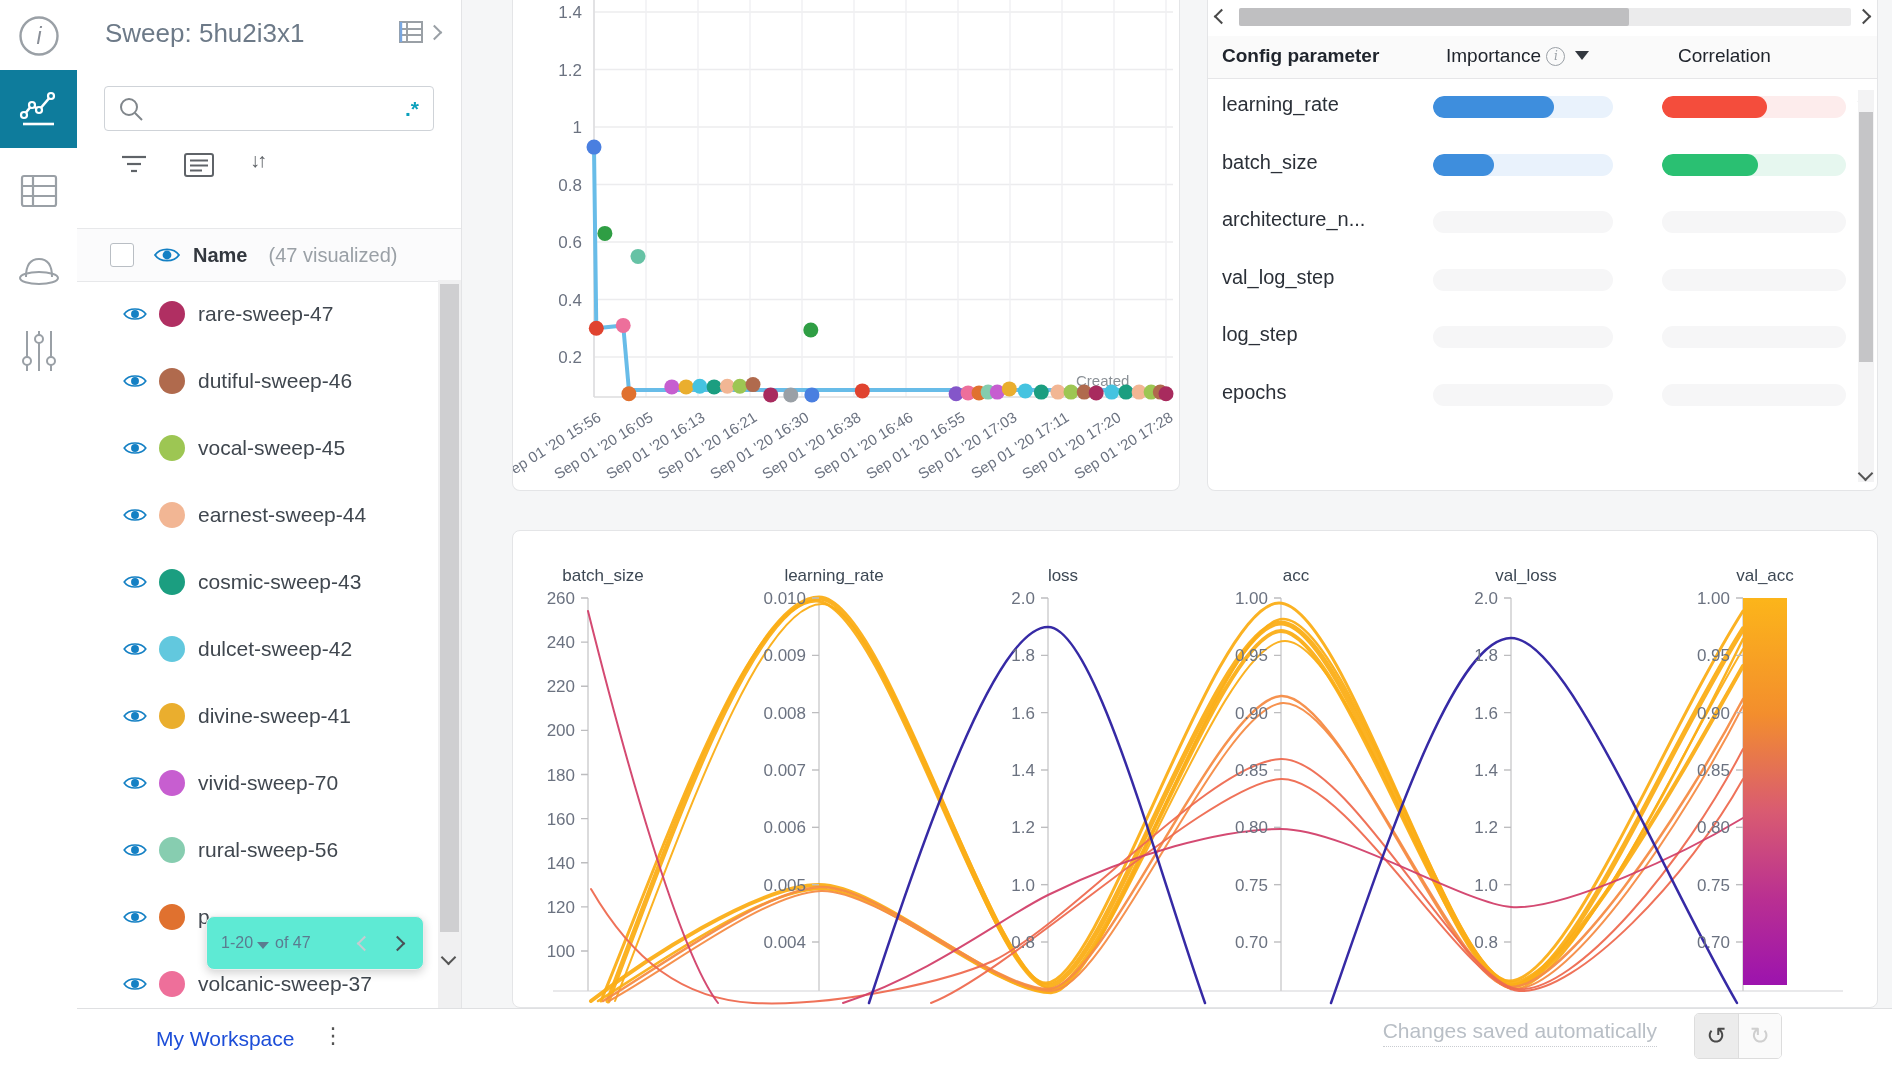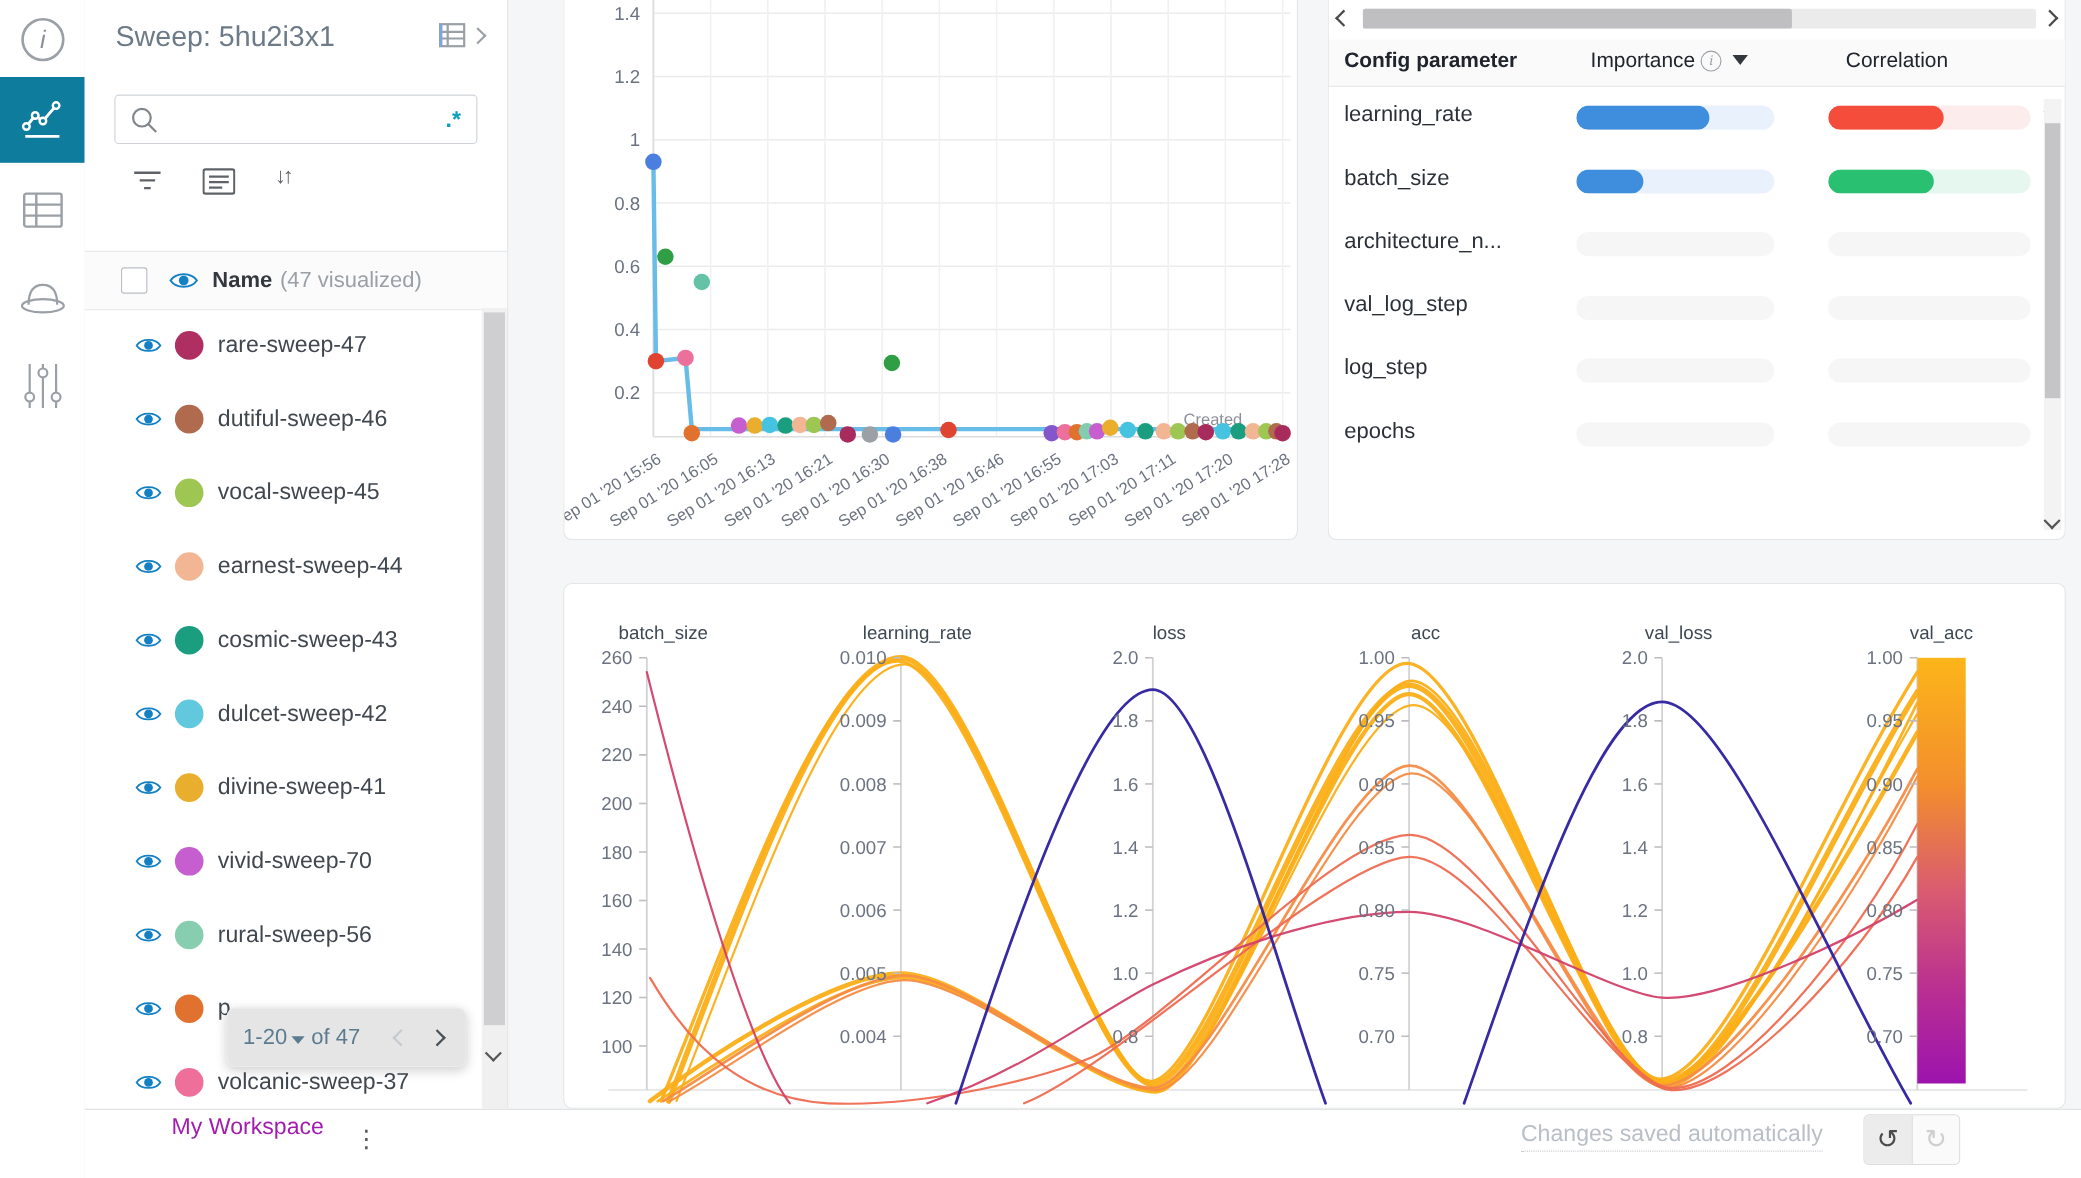--- a/index.html
+++ b/index.html
@@ -13,30 +13,30 @@
   #sweep-panel{left:77px;top:0;width:384px;height:1008px;background:#fff;border-right:1px solid #e3e4e6;}
   #sweep-title{position:absolute;left:28px;top:18px;font-size:26px;color:#6d7a88;}
   #title-icon{position:absolute;left:322px;top:20px;display:flex;align-items:center;color:#9aa0a6;cursor:pointer;}
   #search-box{position:absolute;left:27px;top:86px;width:330px;height:45px;border:1px solid #cfd3d8;border-radius:4px;background:#fff;display:flex;align-items:center;box-sizing:border-box;}
   #regex-toggle{position:absolute;right:14px;font-size:21px;color:#0ba0bc;font-weight:bold;cursor:pointer;}
   .toolbar-icon{position:absolute;top:152px;color:#5f6368;cursor:pointer;}
   #sort-icon{font-size:20px;letter-spacing:-3px;color:#5f6368;}
   #list-header{position:absolute;left:0;top:228px;width:384px;height:52px;background:#fbfbfc;border-top:1px solid #e7e8ea;border-bottom:1px solid #e7e8ea;display:flex;align-items:center;}
   #hdr-check{width:22px;height:22px;border:1.5px solid #b9bec4;border-radius:3px;background:#fff;margin-left:33px;cursor:pointer;}
   .hdr-name{font-size:20px;font-weight:bold;color:#33383f;margin-left:12px;}
-  .hdr-count{font-size:20px;color:#9aa0a6;margin-left:7px;}
+  .hdr-count{font-size:20px;color:#9aa0a6;margin-left:21px;}
   #run-list{position:absolute;left:0;top:280px;width:360px;height:728px;overflow:hidden;}
   .run-row{height:67px;display:flex;align-items:center;padding-left:45px;cursor:pointer;}
   .run-dot{width:26px;height:26px;border-radius:50%;margin-left:11px;flex:none;}
   .run-name{font-size:21px;color:#40474f;margin-left:13px;white-space:nowrap;}
   .eye{flex:none;cursor:pointer;}
   #list-scrollbar{position:absolute;left:361px;top:280px;width:23px;height:728px;background:#f0f0f1;}
   #list-thumb{position:absolute;left:2px;top:4px;width:19px;height:648px;background:#cfcfd1;}
   #list-scroll-down{position:absolute;left:5px;top:672px;color:#555;}
-  #pagination{position:absolute;left:129px;top:916px;width:218px;height:54px;background:#e5e5e5;border:1px solid #ececec;border-radius:8px;box-shadow:0 3px 10px rgba(0,0,0,0.18);display:flex;align-items:center;font-size:20px;color:#5b7b90;padding:0 14px;box-sizing:border-box;z-index:5;}
+  #pagination{position:absolute;left:129px;top:916px;width:218px;height:54px;background:#5eead4;border:1px solid #ececec;border-radius:8px;box-shadow:0 3px 10px rgba(0,0,0,0.18);display:flex;align-items:center;font-size:16px;color:#5b7b90;padding:0 14px;box-sizing:border-box;z-index:5;}
   .pag-caret{width:0;height:0;border-left:6px solid transparent;border-right:6px solid transparent;border-top:7px solid #5b7b90;display:inline-block;margin:4px 6px 0 4px;}
   .chev{display:inline-block;width:9px;height:9px;border-right:2.4px solid currentColor;border-bottom:2.4px solid currentColor;}
   .chev.r{transform:rotate(-45deg);} .chev.l{transform:rotate(135deg);}
   .chev.d{transform:rotate(45deg);} .chev.u{transform:rotate(-135deg);}
   
   .card{position:absolute;background:#fff;border:1px solid #e4e5e7;border-radius:8px;box-sizing:border-box;overflow:hidden;}
   #scatter-card{left:512px;top:-12px;width:668px;height:503px;border-top:none;border-radius:0 0 8px 8px;}
   #importance-card{left:1207px;top:-12px;width:671px;height:503px;border-top:none;border-radius:0 0 8px 8px;}
   #pc-card{left:512px;top:530px;width:1366px;height:478px;}
   
@@ -53,21 +53,21 @@
   .bar-track{position:absolute;top:18px;height:22px;border-radius:11px;overflow:hidden;}
   .bar-track.imp{left:225px;width:180px;}
   .bar-track.corr{left:454px;width:184px;}
   .bar-fill{display:block;height:100%;border-radius:11px;}
   #imp-vscroll{position:absolute;right:5px;top:90px;width:16px;height:392px;background:#f3f3f4;}
   #imp-vthumb{position:absolute;left:1px;top:22px;width:14px;height:250px;background:#c5c5c7;}
   .info-circle{display:inline-block;width:17px;height:17px;border:1.5px solid #9aa0a6;border-radius:50%;color:#9aa0a6;font-size:12px;text-align:center;line-height:17px;font-family:"DejaVu Serif",serif;font-style:italic;vertical-align:2px;}
   .sort-caret{width:0;height:0;border-left:7px solid transparent;border-right:7px solid transparent;border-top:9px solid #33383f;display:inline-block;margin-left:10px;vertical-align:2px;}
   
   #footer{left:77px;top:1008px;width:1815px;height:63px;background:#fff;border-top:1px solid #dfe0e2;}
-  #ws-label{position:absolute;left:79px;top:4px;font-size:21px;color:#a21caf;}
+  #ws-label{position:absolute;left:79px;top:18px;font-size:21px;color:#1d4ed8;}
   #ws-kebab{position:absolute;left:245px;top:14px;font-size:22px;color:#555;cursor:pointer;letter-spacing:0;}
   #save-status{position:absolute;right:235px;top:10px;font-size:21px;color:#b9bfc6;border-bottom:1.5px dotted #c9ccd1;padding-bottom:3px;}
   #undo-redo{position:absolute;right:110px;top:4px;width:86px;height:44px;border:1px solid #ddd;border-radius:5px;overflow:hidden;display:flex;}
   #undo-btn{width:43px;height:44px;background:#ececec;color:#4a4a4a;font-size:24px;display:flex;align-items:center;justify-content:center;cursor:pointer;border-right:1px solid #ddd;}
   #redo-btn{width:43px;height:44px;background:#fafafa;color:#cfcfcf;font-size:24px;display:flex;align-items:center;justify-content:center;cursor:pointer;}
   svg{display:block;}
   text{font-family:"Liberation Sans",sans-serif;}
 </style>
 </head>
 <body>

